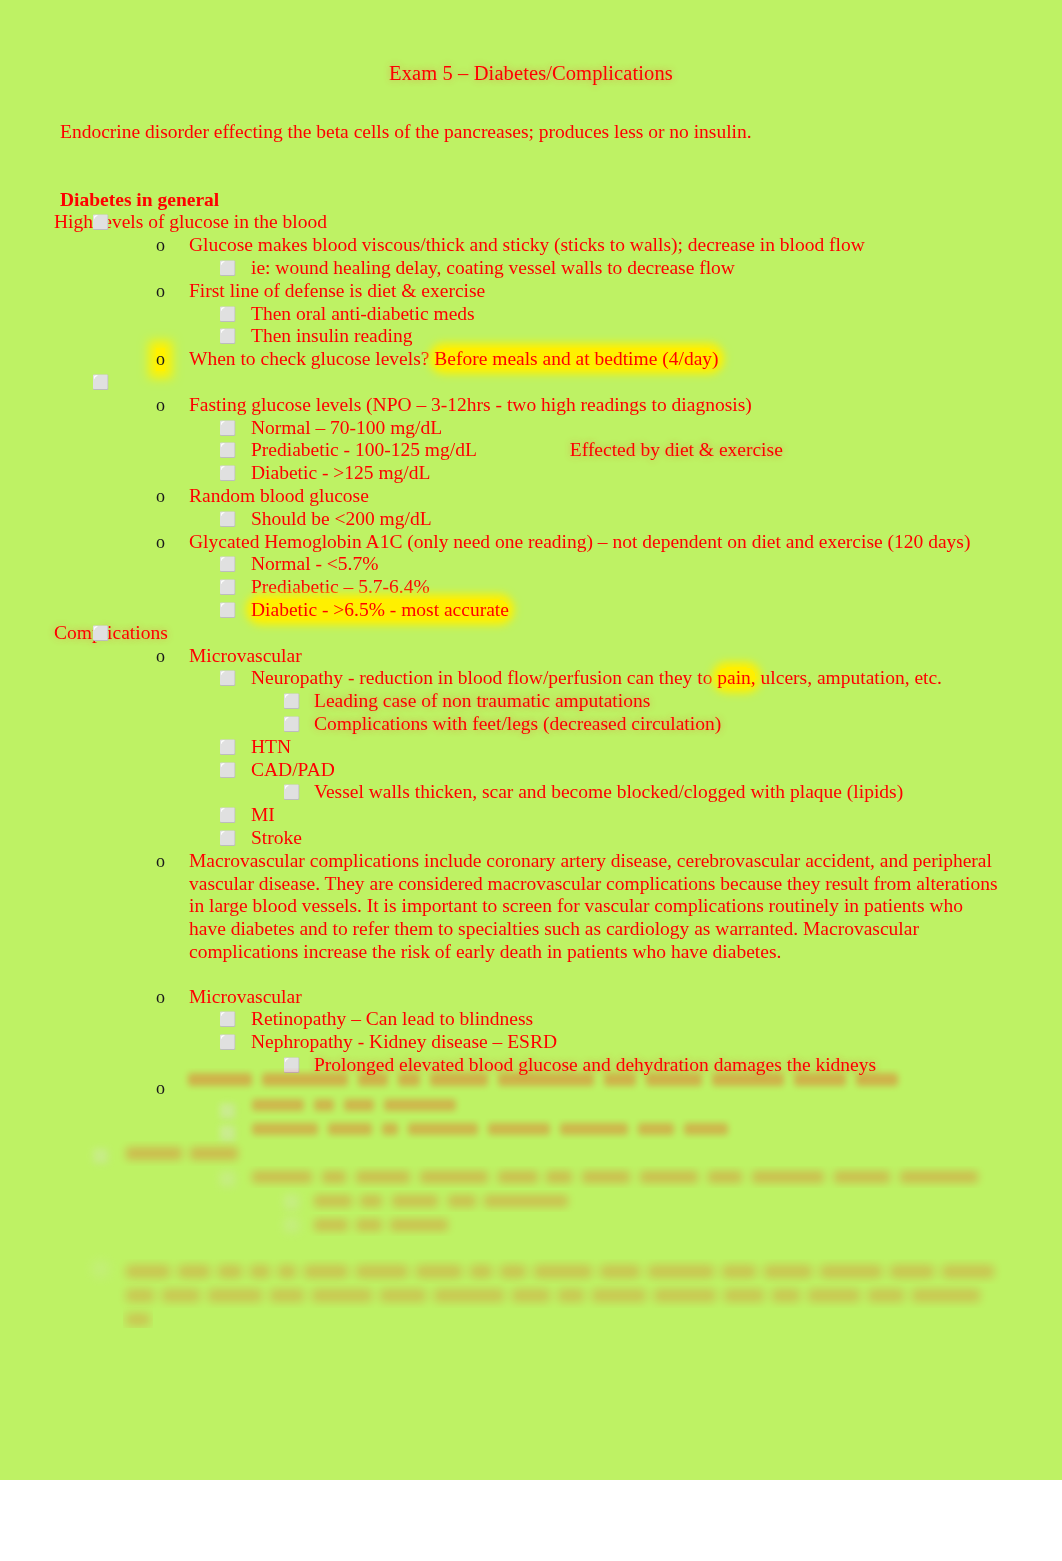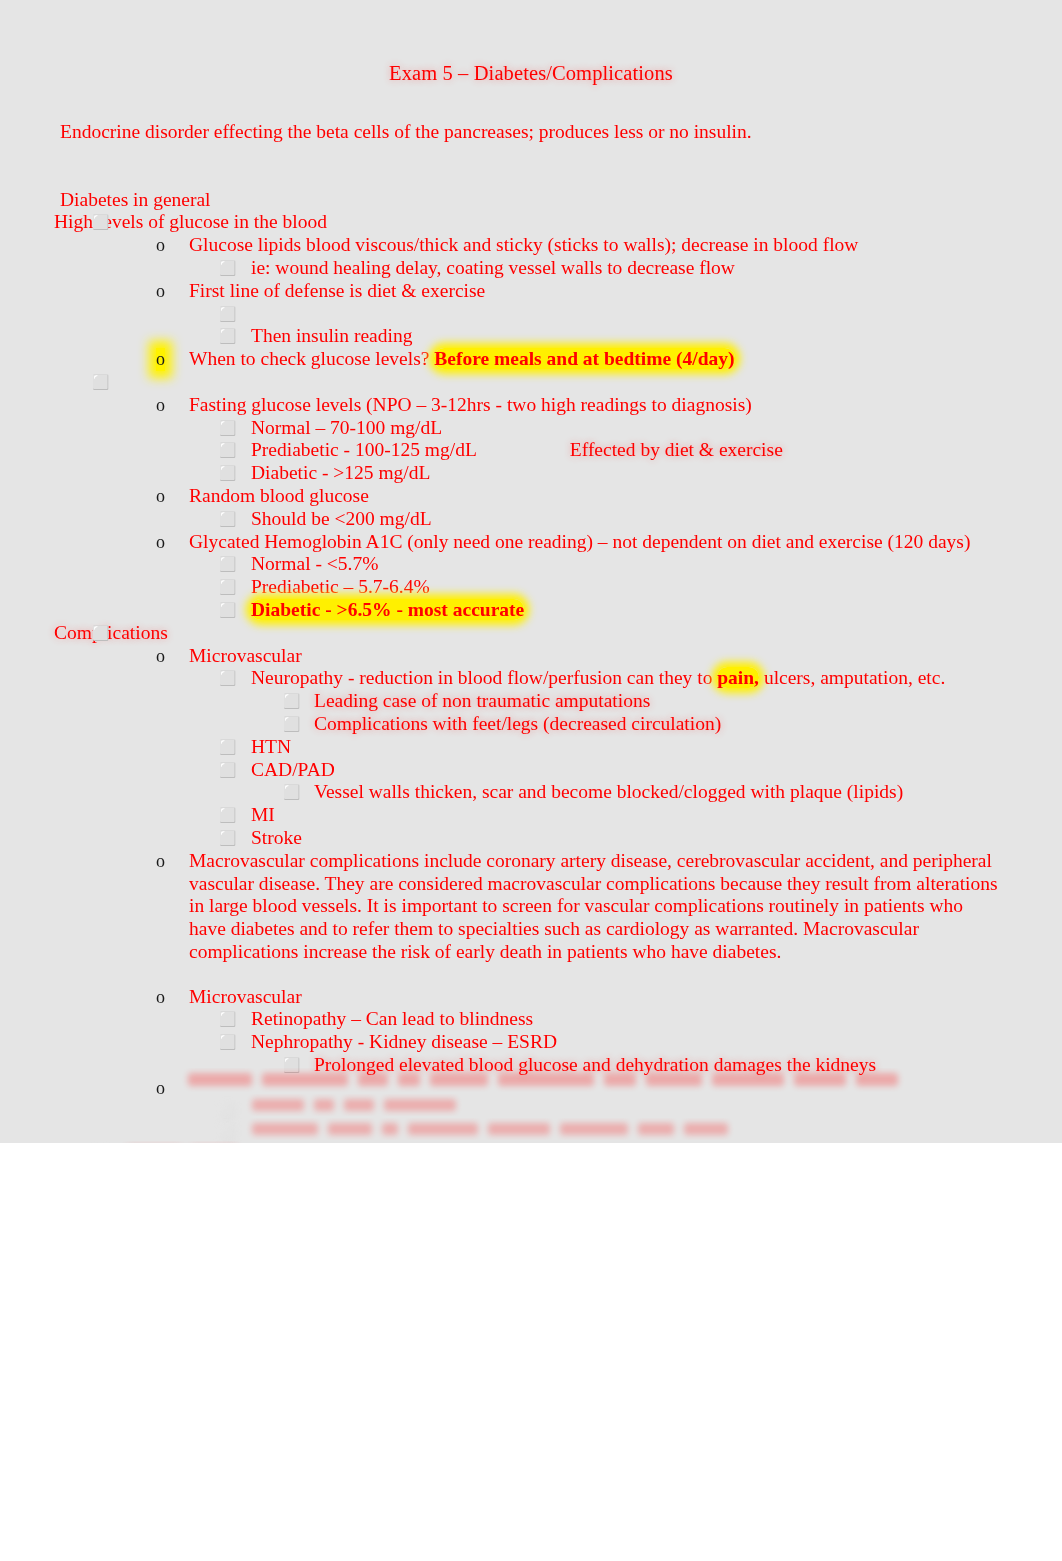--- a/index.html
+++ b/index.html
@@ -7,22 +7,22 @@
     margin: 0;
     padding: 0;
     background: #ffffff;
   }
   body {
     font-family: "Liberation Serif", "DejaVu Serif", serif;
   }
   #page {
     position: relative;
     width: 1062px;
-    height: 1143px;
-    background: #e5e5e5;
+    height: 1480px;
+    background: #bef264;
     overflow: hidden;
   }
   
   .doc {
     position: absolute;
     top: 0;
     left: 0;
     width: 1062px;
     color: #FF0000;
     font-size: 19.5px;
@@ -75,21 +75,20 @@
   .l3 .bul { left: 219px; }
   .l3 .txt { margin-left: 251px; }
   .l4 .bul { left: 283px; }
   .l4 .txt { margin-left: 314px; }
 
   
   .hl {
     background: #FFF000;
     box-shadow: 0 0 9px 5px #FFF000;
     border-radius: 10px;
-    font-weight: bold;
   }
   .hl-soft {
     background: #FFF200;
     box-shadow: 0 0 11px 7px #FFF200;
   }
 
   
   .glow {
     text-shadow: 0 0 7px rgba(255, 60, 60, .45);
   }
@@ -113,44 +112,45 @@
   <div class="doc">
 
     <div class="title glow">Exam 5 – Diabetes/Complications</div>
 
     <div class="spacer-sm"></div>
 
     <div class="para" style="margin-top:11px;">Endocrine disorder effecting the beta cells of the pancreases; produces less or no insulin.</div>
 
     <div class="spacer-xs"></div>
 
-    <div class="para" style="margin-top:23px;">Diabetes in general</div>
+    <div class="para" style="margin-top:23px;font-weight:bold;">Diabetes in general</div>
 
     <div class="row l1">
       <span class="bul">⬜</span>
       <span class="txt">High levels of glucose in the blood</span>
     </div>
 
     <div class="row l2">
       <span class="bul o">o</span>
-      <span class="txt">Glucose lipids blood viscous/thick and sticky (sticks to walls); decrease in blood flow</span>
+      <span class="txt">Glucose makes blood viscous/thick and sticky (sticks to walls); decrease in blood flow</span>
     </div>
 
     <div class="row l3">
       <span class="bul">⬜</span>
       <span class="txt">ie: wound healing delay, coating vessel walls to decrease flow</span>
     </div>
 
     <div class="row l2">
       <span class="bul o">o</span>
       <span class="txt">First line of defense is diet &amp; exercise</span>
     </div>
 
     <div class="row l3">
       <span class="bul">⬜</span>
+      <span class="txt">Then oral anti-diabetic meds</span>
     </div>
 
     <div class="row l3">
       <span class="bul">⬜</span>
       <span class="txt">Then insulin reading</span>
     </div>
 
     <div class="row l2">
       <span class="bul o hl-soft">o</span>
       <span class="txt"><span>When to check glucose levels? </span><span class="hl">Before meals and at bedtime (4/day)</span></span>

